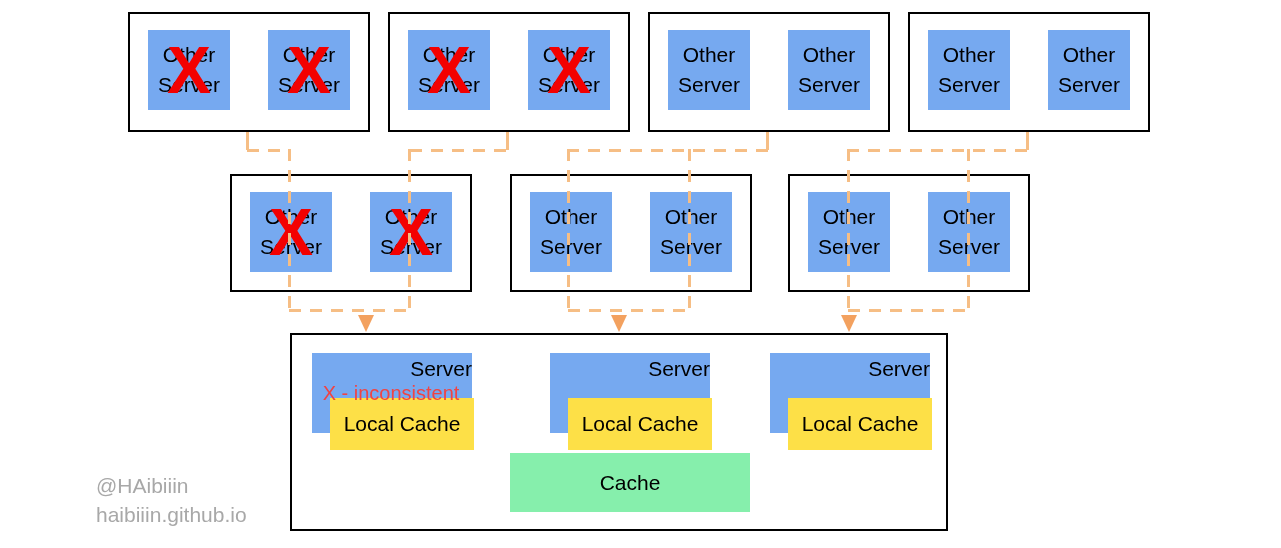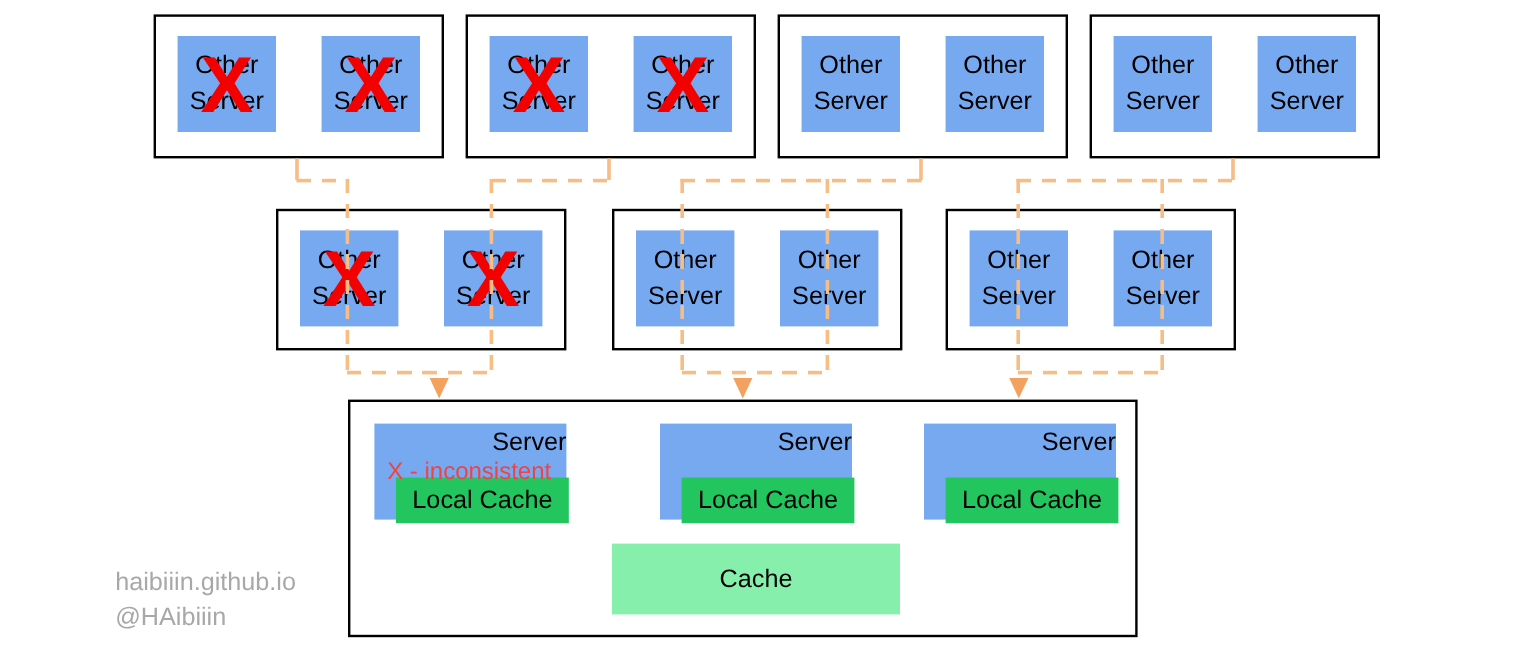--- a/index.html
+++ b/index.html
@@ -29,21 +29,21 @@
   .bottom-box{
     position:absolute;left:290px;top:333px;width:658px;height:198px;
     background:#ffffff;border:2px solid #000;box-sizing:border-box;z-index:1;
   }
   .bsrv{
     position:absolute;top:353px;width:160px;height:80px;background:#76a9f0;
     display:flex;justify-content:flex-end;align-items:flex-start;
     padding-top:4px;box-sizing:border-box;font-size:21px;z-index:2;
   }
   .lcache{
-    position:absolute;top:398px;width:144px;height:38px;background:#22c55e;
+    position:absolute;top:398px;width:144px;height:52px;background:#fde047;
     display:flex;align-items:center;justify-content:center;font-size:21px;z-index:3;
   }
   .note{
     position:absolute;left:302px;top:382px;width:178px;text-align:center;
     color:#ef4444;font-size:20px;z-index:5;white-space:nowrap;
   }
   .cachebox{
     position:absolute;left:510px;top:453px;width:240px;height:59px;background:#86efac;
     display:flex;align-items:center;justify-content:center;font-size:21px;z-index:2;
   }
@@ -181,17 +181,17 @@
     <span>Local Cache</span>
   </div>
 
   <div class="note">X - inconsistent</div>
 
   <div class="cachebox">
     <span>Cache</span>
   </div>
 
   <div class="wm">
+    <div>@HAibiiin</div>
     <div>haibiiin.github.io</div>
-    <div>@HAibiiin</div>
   </div>
 
 </div>
 
 </body></html>

